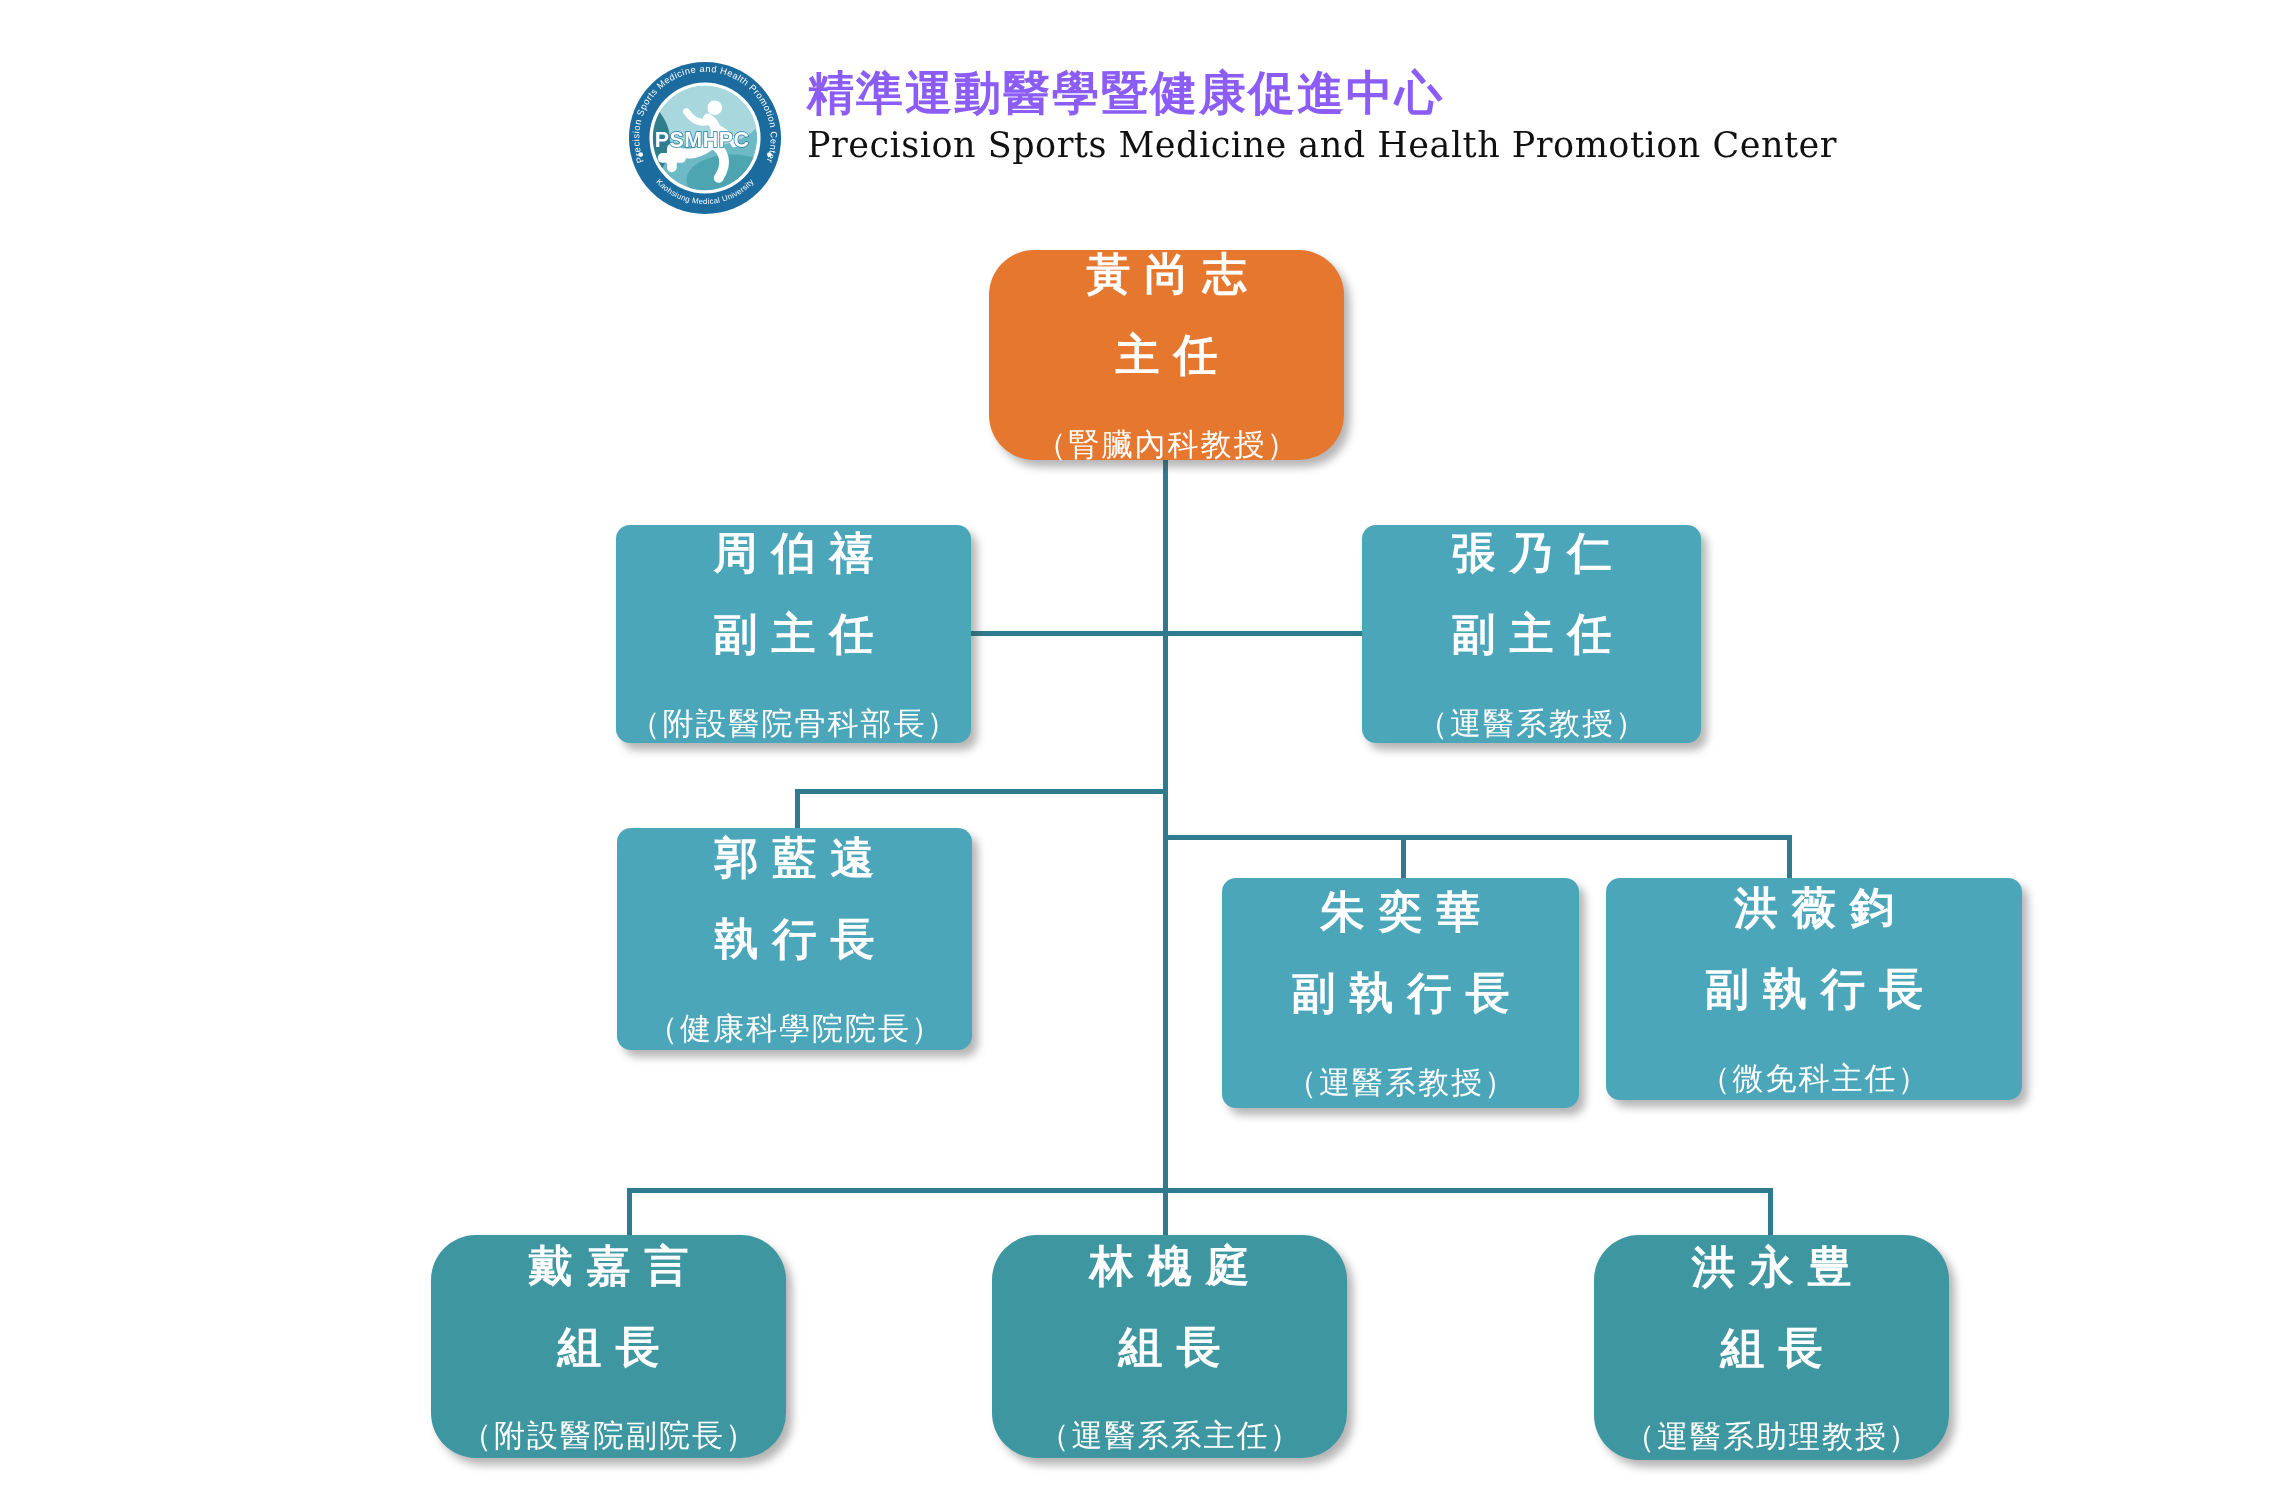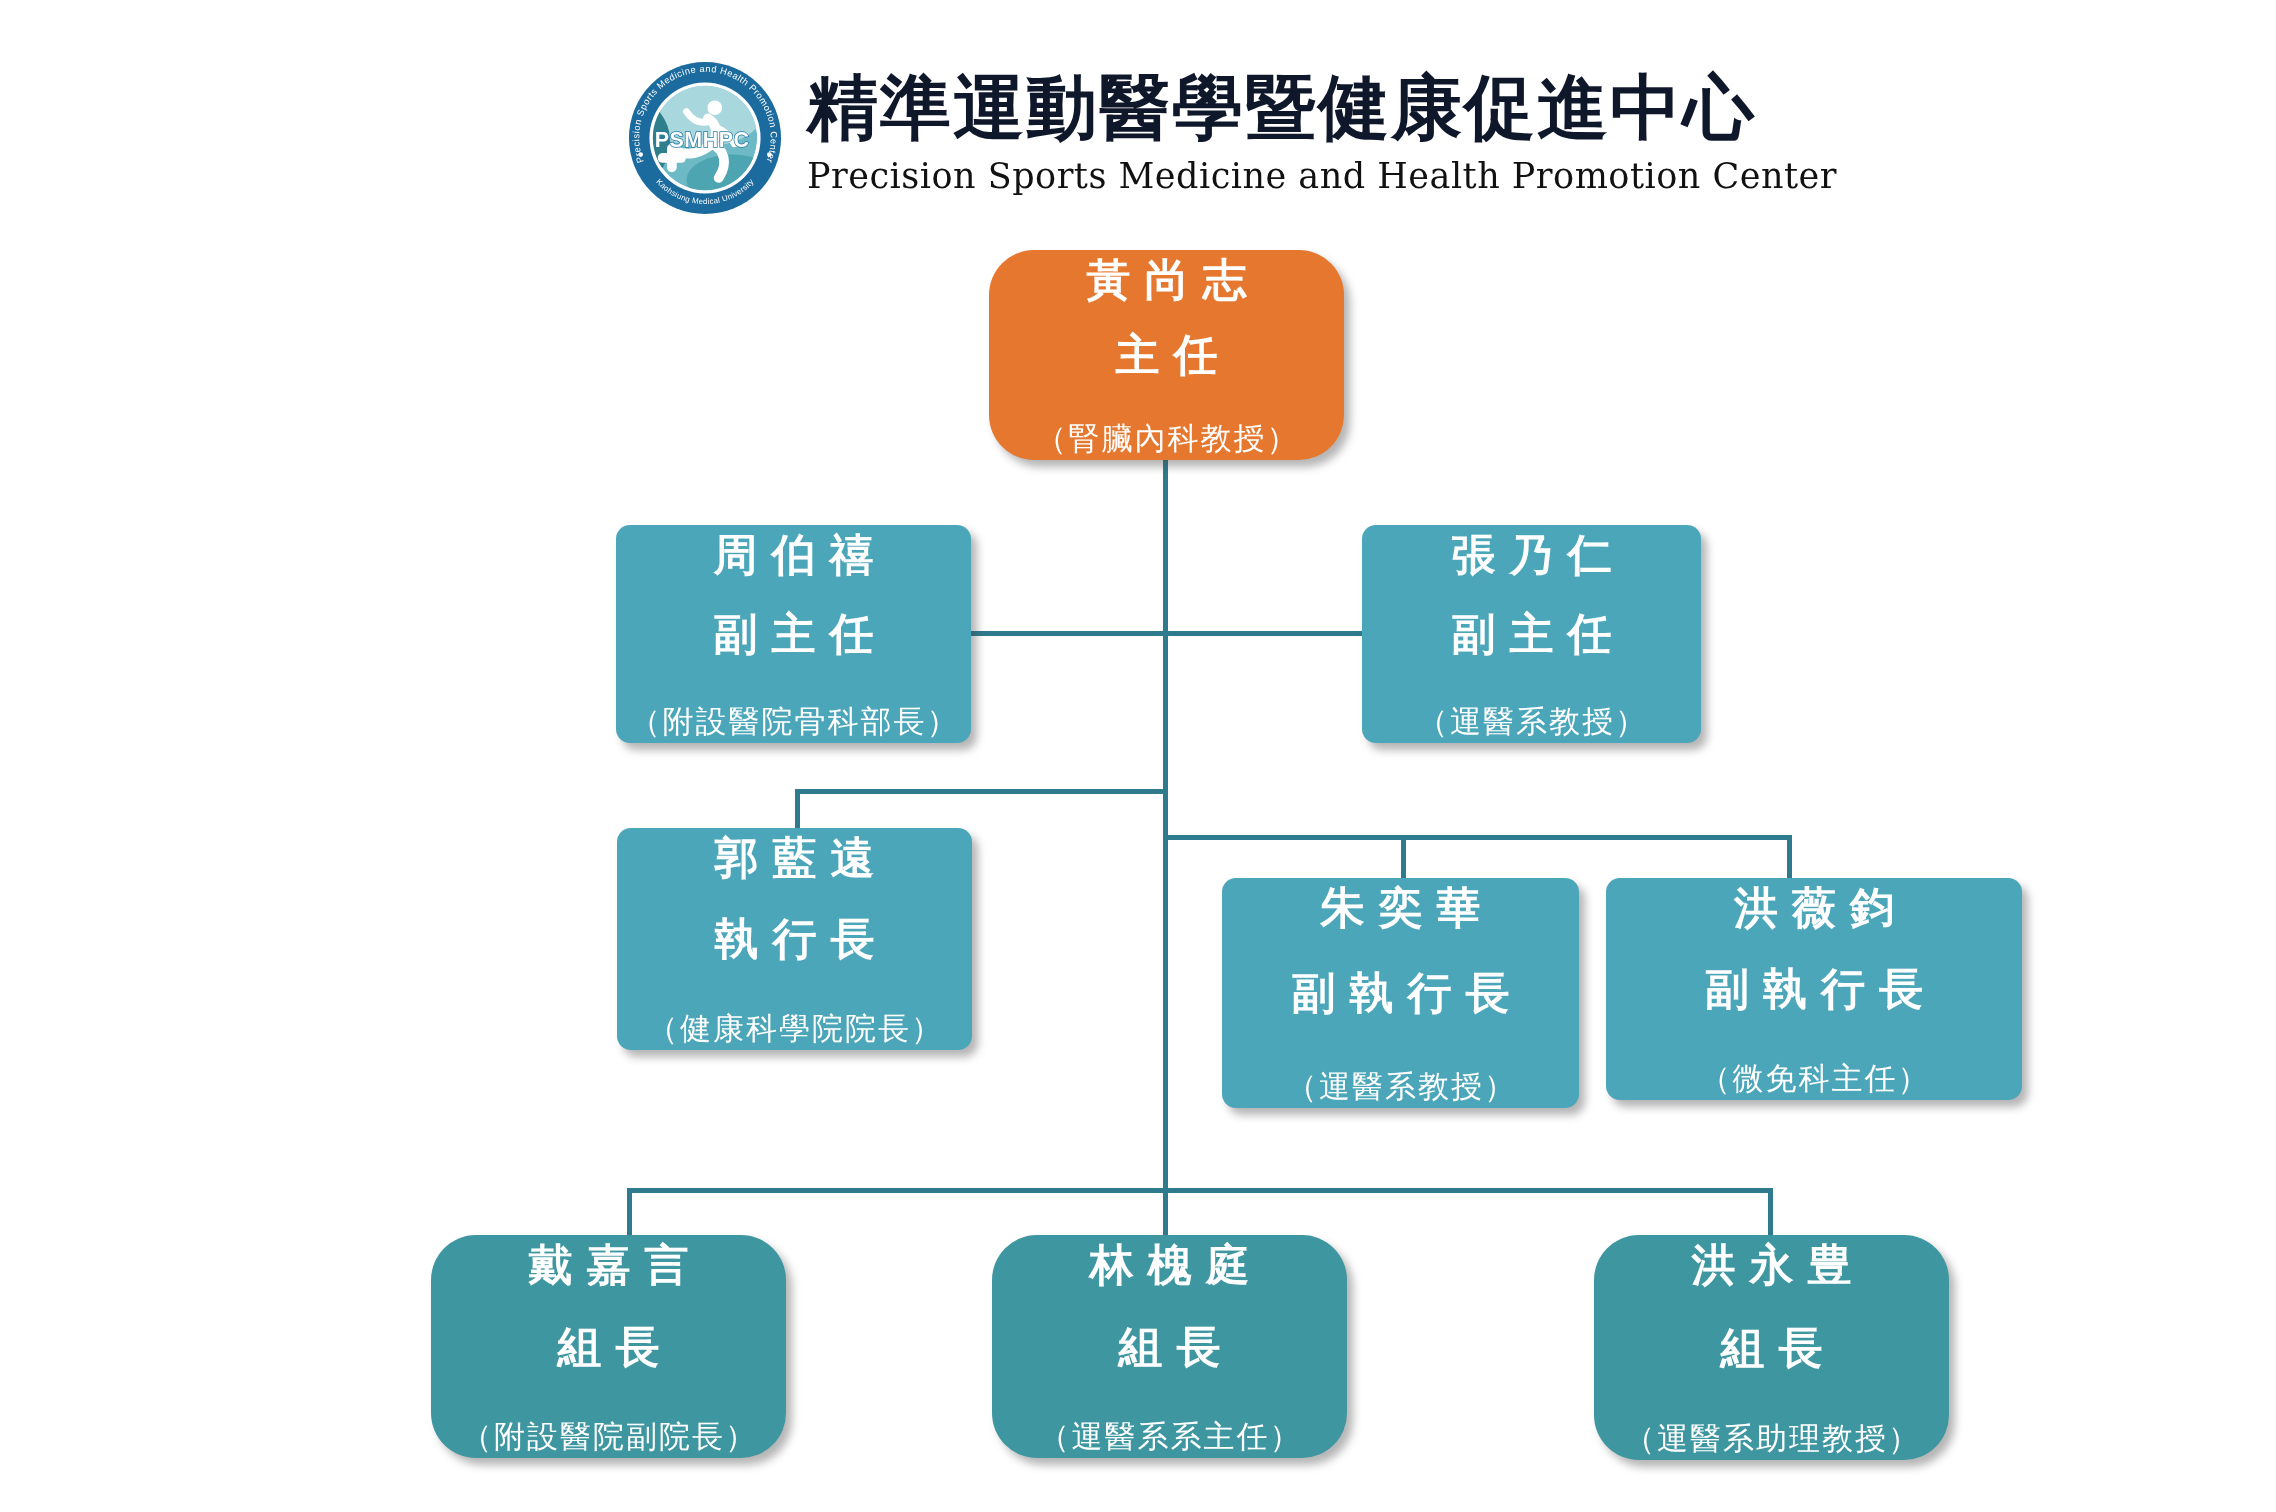--- a/index.html
+++ b/index.html
@@ -9,34 +9,35 @@
     background:#ffffff;
     overflow:hidden;
     font-family:"Liberation Sans", sans-serif;
     margin-left:29px;
   }
 
   
   .logo{position:absolute;left:598px;top:60px;width:156px;height:156px;}
   .brand{position:absolute;left:778px;top:62px;}
   .title-zh{
-    font-size:71px;font-weight:800;letter-spacing:2px;color:#0f172a;
+    font-size:47px;font-weight:800;letter-spacing:2px;color:#8b5cf6;
     font-family:"Liberation Sans", sans-serif;line-height:1.3;white-space:nowrap;
   }
   .title-en{
     font-size:35px;font-weight:500;color:#111111;margin-top:2px;letter-spacing:0.5px;
     font-family:"DejaVu Serif","Liberation Serif", serif;white-space:nowrap;
   }
 
   
   .node{
     position:absolute;border-radius:45px;color:#ffffff;text-align:center;
-    display:flex;flex-direction:column;justify-content:space-between;align-items:center;
+    display:flex;flex-direction:column;justify-content:center;align-items:center;
     box-shadow:6px 7px 8px rgba(70,70,70,0.40);
     font-family:"DejaVu Serif","Liberation Serif", serif;
+    gap:20px;
   }
   .node.orange{background:var(--director-box,#e6772f);}
   .node.teal{background:var(--staff-box,#4ba6ba);border-radius:14px;}
   .node.teal-dark{background:var(--lead-box,#3e96a1);}
   .node-name,.node-role{
     font-size:44px;font-weight:bold;letter-spacing:14px;padding-left:14px;
     line-height:1.38;white-space:nowrap;
   }
   .node-detail{
     font-size:31px;font-weight:normal;letter-spacing:2px;padding-left:2px;

